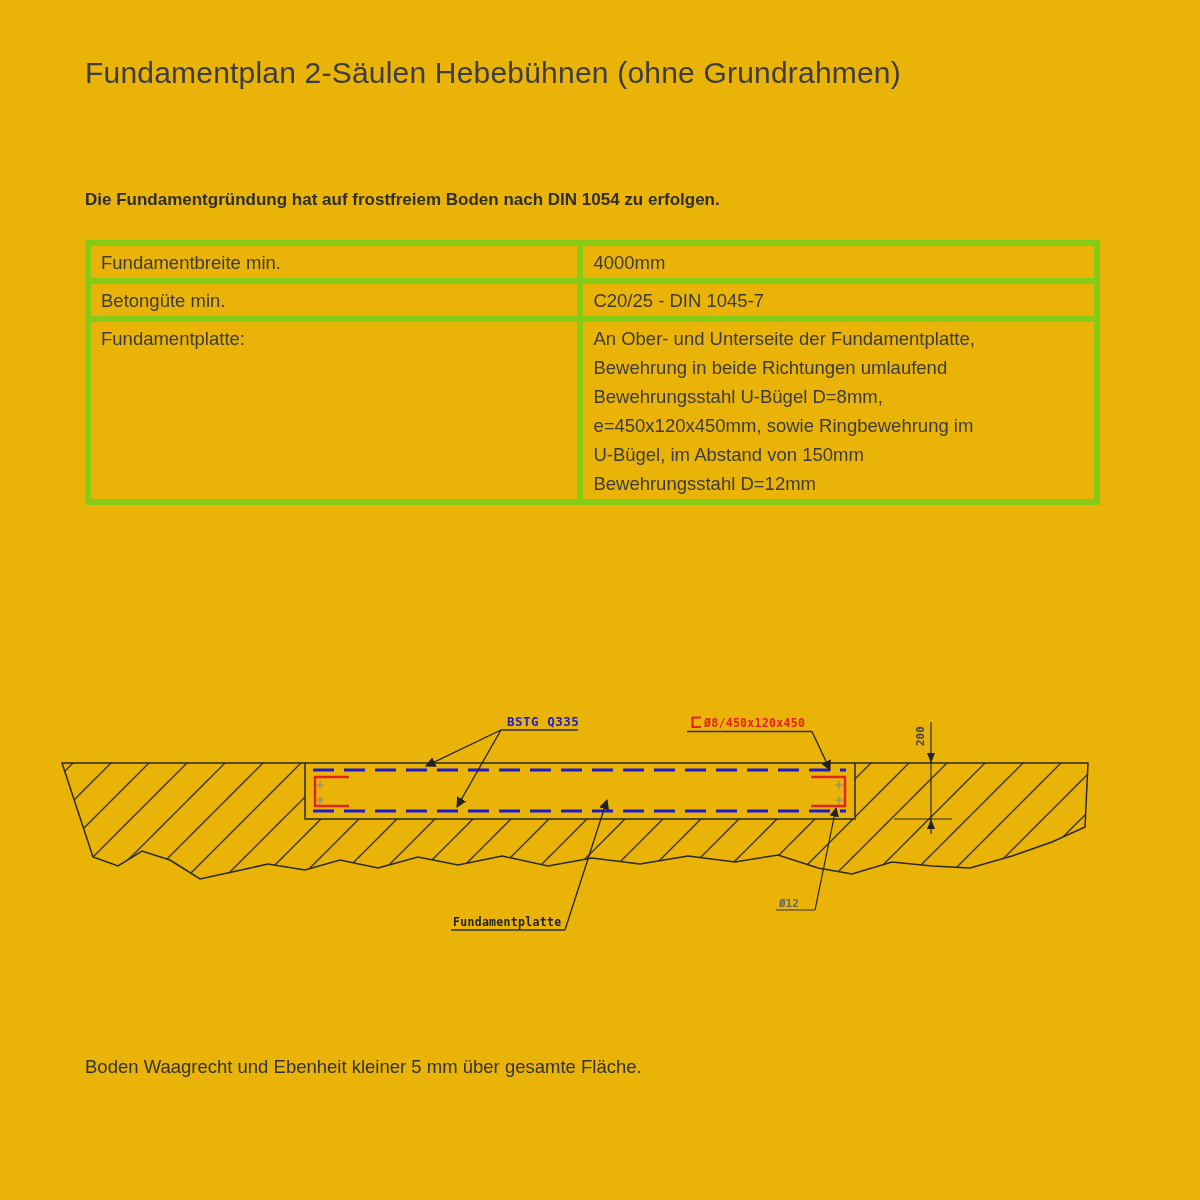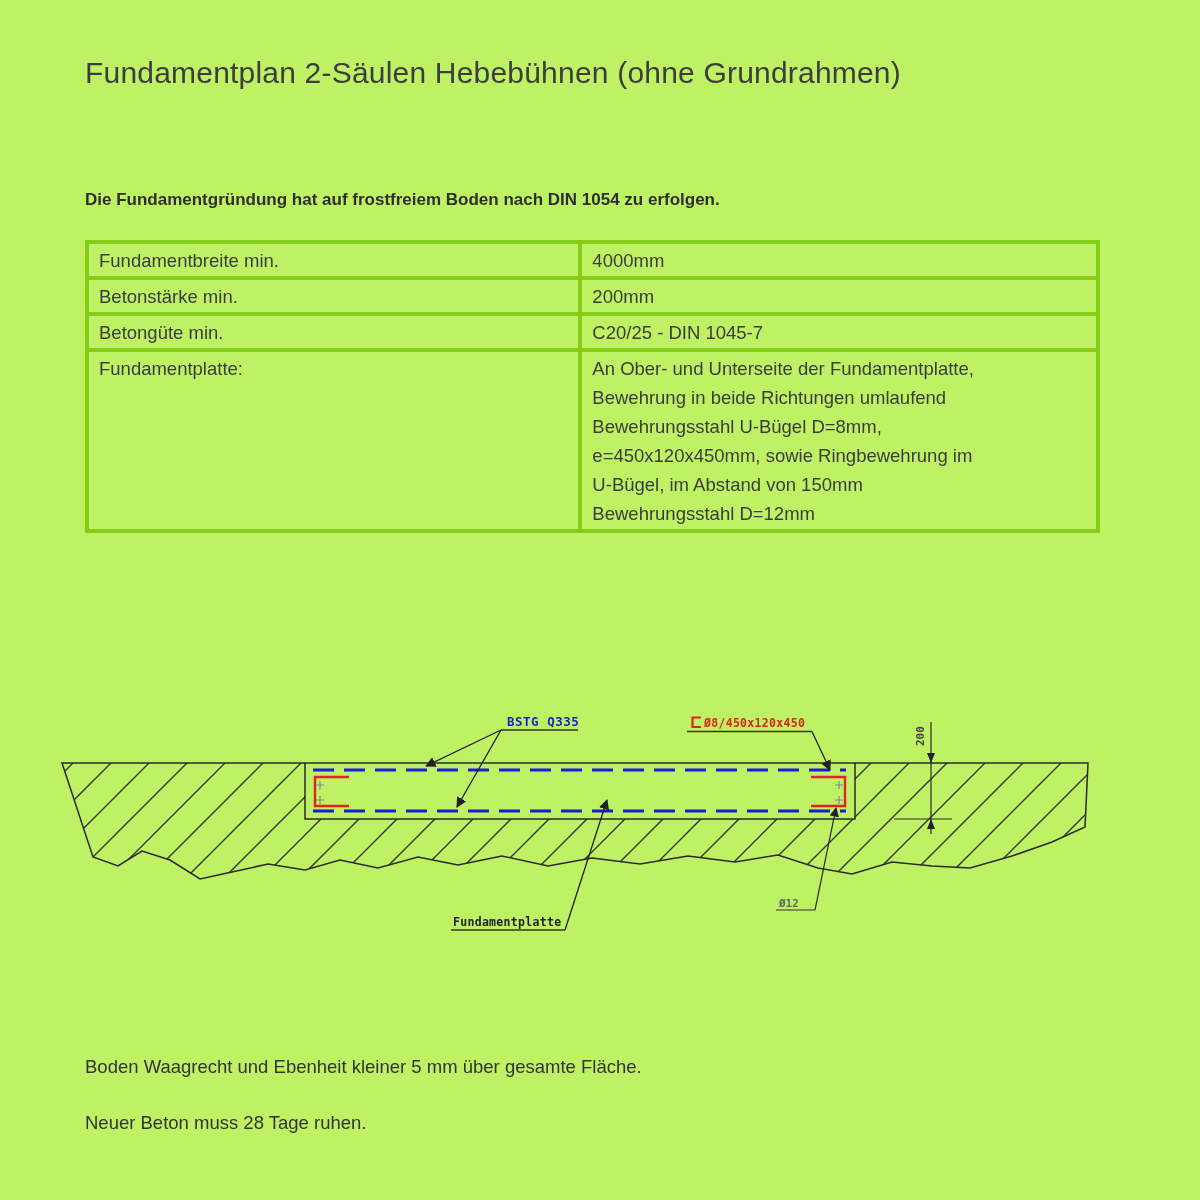--- a/index.html
+++ b/index.html
@@ -1,28 +1,28 @@
 <!DOCTYPE html>
 <html><head>
 <meta charset="utf-8">
 <style>
   * { margin:0; padding:0; box-sizing:border-box; }
   html,body { width:1200px; height:1200px; background:#ffffff;
               font-family:"Liberation Sans", sans-serif; color:#3c3c3c; }
-  .page { position:relative; width:1200px; height:1200px; overflow:hidden; background:#bef264; }
+  .page { position:relative; width:1200px; height:1200px; overflow:hidden; background:#eab308; }
 
   .title { position:absolute; left:85px; top:56px; font-size:30px; font-weight:400;
            color:#3d3d3d; letter-spacing:0.2px; }
 
   .subtitle { position:absolute; left:85px; top:170px; font-size:17px; font-weight:600;
               color:#2e2e2e;margin-top:20px; }
 
   table.spec { position:absolute; left:85px; top:240px; width:1015px;
                border-collapse:collapse; font-size:18.5px; color:#3c3c3c; }
-  table.spec td { border:4px solid #84cc16; vertical-align:top;
+  table.spec td { border:6px solid #84cc16; vertical-align:top;
                   padding:2px 10px 1px 10px; line-height:29px; }
   td.c-label { width:48.8%; }
   td.c-value { width:51.2%; white-space:pre-line; }
 
   .drawing-wrap { position:absolute; left:0; top:690px; width:1032px; height:270px; }
 
   .cad-text { font-family:"DejaVu Sans Mono", monospace; font-weight:bold; }
 
   .footer-line { position:absolute; left:85px; font-size:18.5px; color:#333; }
   .footer-1 { top:1056px;text-align:right; }
@@ -35,24 +35,20 @@
 
   <div class="title">Fundamentplan 2-Säulen Hebebühnen (ohne Grundrahmen)</div>
 
   <div class="subtitle">Die Fundamentgründung hat auf frostfreiem Boden nach DIN 1054 zu erfolgen.</div>
 
   <table class="spec">
     <tbody>
       <tr>
         <td class="c-label">Fundamentbreite min.</td>
         <td class="c-value">4000mm</td>
-      </tr>
-      <tr>
-        <td class="c-label">Betonstärke min.</td>
-        <td class="c-value">200mm</td>
       </tr>
       <tr>
         <td class="c-label">Betongüte min.</td>
         <td class="c-value">C20/25 - DIN 1045-7</td>
       </tr>
       <tr>
         <td class="c-label">Fundamentplatte:</td>
         <td class="c-value">An Ober- und Unterseite der Fundamentplatte,
 Bewehrung in beide Richtungen umlaufend
 Bewehrungsstahl U-Bügel D=8mm,
@@ -119,15 +115,14 @@
 
       <g>
         <text class="cad-text" x="453" y="926" font-size="11.5" fill="#222" letter-spacing="0.3">Fundamentplatte</text>
         <line x1="451" y1="930" x2="565" y2="930" stroke="#333" stroke-width="1.3"></line>
         <line x1="565" y1="930" x2="607" y2="800" stroke="#222" stroke-width="1.3" marker-end="url(#arrow)"></line>
       </g>
     </svg>
   </div>
 
   <div class="footer-line footer-1">Boden Waagrecht und Ebenheit kleiner 5 mm über gesamte Fläche.</div>
-  <div class="footer-line footer-2">Neuer Beton muss 28 Tage ruhen.</div>
 
 </div>
 
 </body></html>

